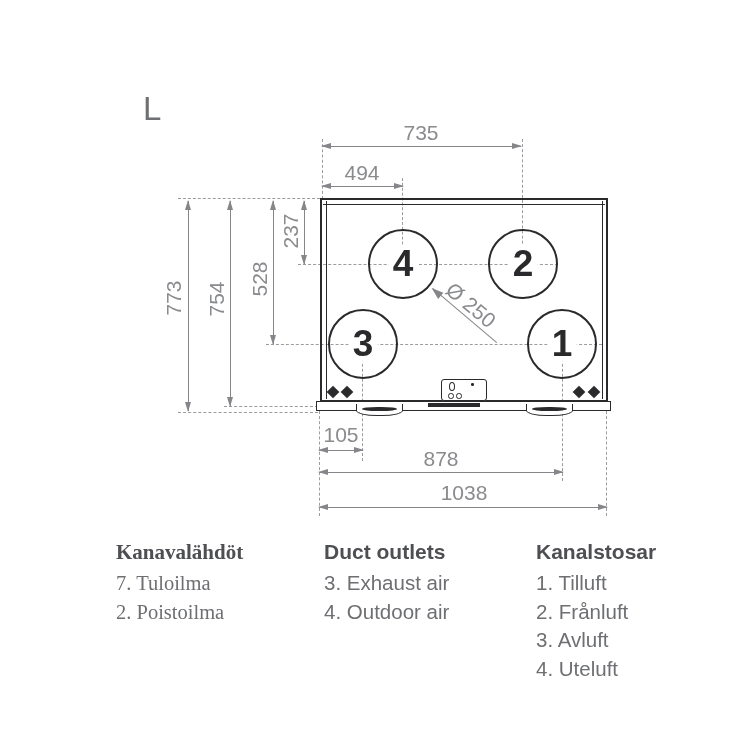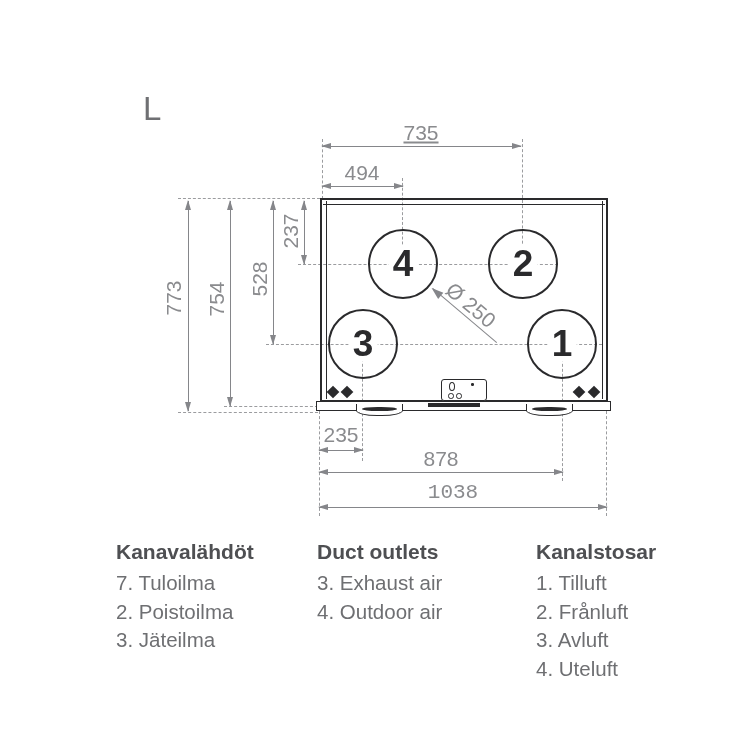--- a/index.html
+++ b/index.html
@@ -110,46 +110,45 @@
   <div class="abs outlet" style="left:368px;top:229px;"></div>
   <div class="abs onum" style="left:562px;top:344px;">1</div>
   <div class="abs onum" style="left:523px;top:264px;">2</div>
   <div class="abs onum" style="left:363px;top:344px;">3</div>
   <div class="abs onum" style="left:403px;top:264px;">4</div>
 
   <div class="abs leader" style="left:433px;top:288px;width:84px;transform:rotate(40.3deg);"></div>
   <div class="abs dimlab diag" style="left:471px;top:305px;">Ø 250</div>
 
   <div class="abs dh" style="left:322px;top:146px;width:199px;"></div>
-  <div class="abs dimlab" style="left:421px;top:132px;text-decoration:underline;">735</div>
+  <div class="abs dimlab" style="left:421px;top:132px;">735</div>
   <div class="abs dh" style="left:322px;top:186px;width:81px;"></div>
   <div class="abs dimlab" style="left:362px;top:172px;">494</div>
   <div class="abs dh" style="left:319px;top:450px;width:44px;"></div>
-  <div class="abs dimlab" style="left:341px;top:434px;">235</div>
+  <div class="abs dimlab" style="left:341px;top:434px;">105</div>
   <div class="abs dh" style="left:319px;top:472px;width:244px;"></div>
   <div class="abs dimlab" style="left:441px;top:458px;">878</div>
   <div class="abs dh" style="left:319px;top:507px;width:288px;"></div>
-  <div class="abs dimlab" style="left:453px;top:492px;font-family:Liberation Mono, monospace;">1038</div>
+  <div class="abs dimlab" style="left:464px;top:492px;">1038</div>
 
   <div class="abs dv" style="left:188px;top:201px;height:210px;"></div>
   <div class="abs dimlab rot" style="left:173px;top:298px;">773</div>
   <div class="abs dv" style="left:230px;top:201px;height:205px;"></div>
   <div class="abs dimlab rot" style="left:216px;top:299px;">754</div>
   <div class="abs dv" style="left:273px;top:201px;height:143px;"></div>
   <div class="abs dimlab rot" style="left:259px;top:279px;">528</div>
   <div class="abs dv" style="left:304px;top:201px;height:63px;"></div>
   <div class="abs dimlab rot" style="left:290px;top:231px;">237</div>
 
-  <div class="abs lcol" style="left:116px;top:540px;">
+  <div class="abs lcol" style="left:116px;top:540px;font-family:Liberation Serif, serif;">
     <div class="ltitle">Kanavalähdöt</div>
     <div class="litem">7. Tuloilma</div>
     <div class="litem">2. Poistoilma</div>
-    <div class="litem">3. Jäteilma</div>
   </div>
-  <div class="abs lcol" style="left:317px;top:540px;">
+  <div class="abs lcol" style="left:324px;top:540px;">
     <div class="ltitle">Duct outlets</div>
     <div class="litem">3. Exhaust air</div>
     <div class="litem">4. Outdoor air</div>
   </div>
   <div class="abs lcol" style="left:536px;top:540px;">
     <div class="ltitle">Kanalstosar</div>
     <div class="litem">1. Tilluft</div>
     <div class="litem">2. Frånluft</div>
     <div class="litem">3. Avluft</div>
     <div class="litem">4. Uteluft</div>

